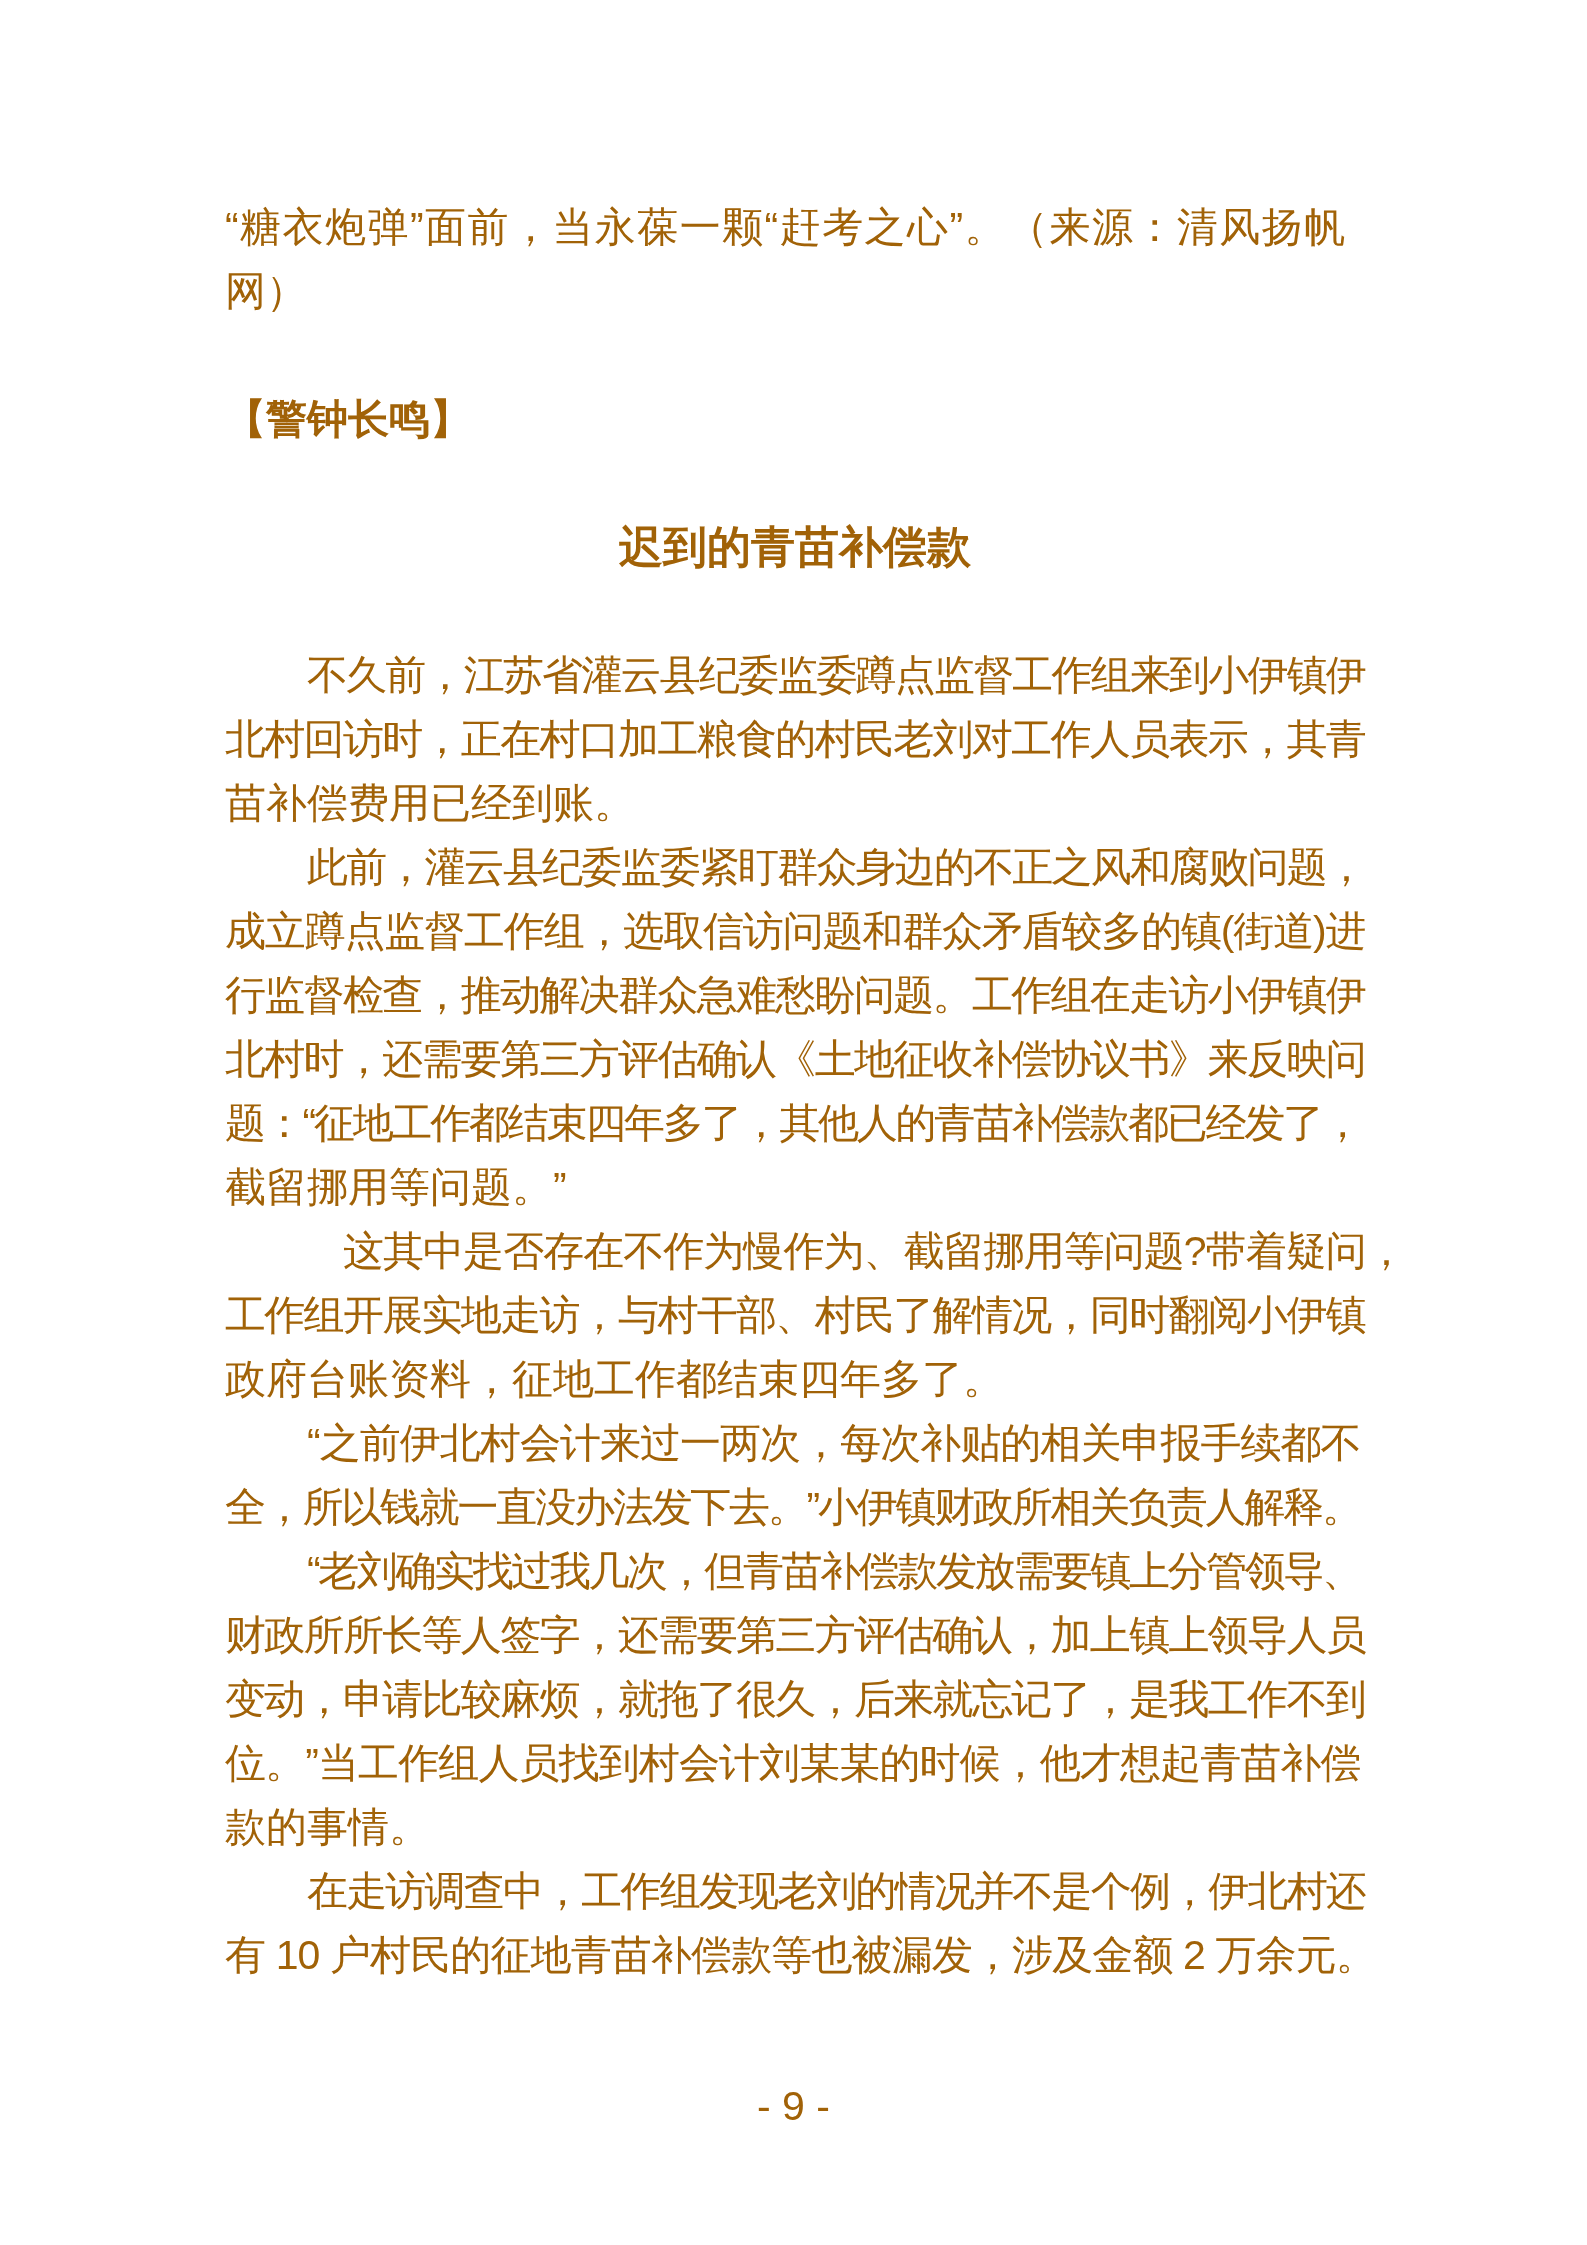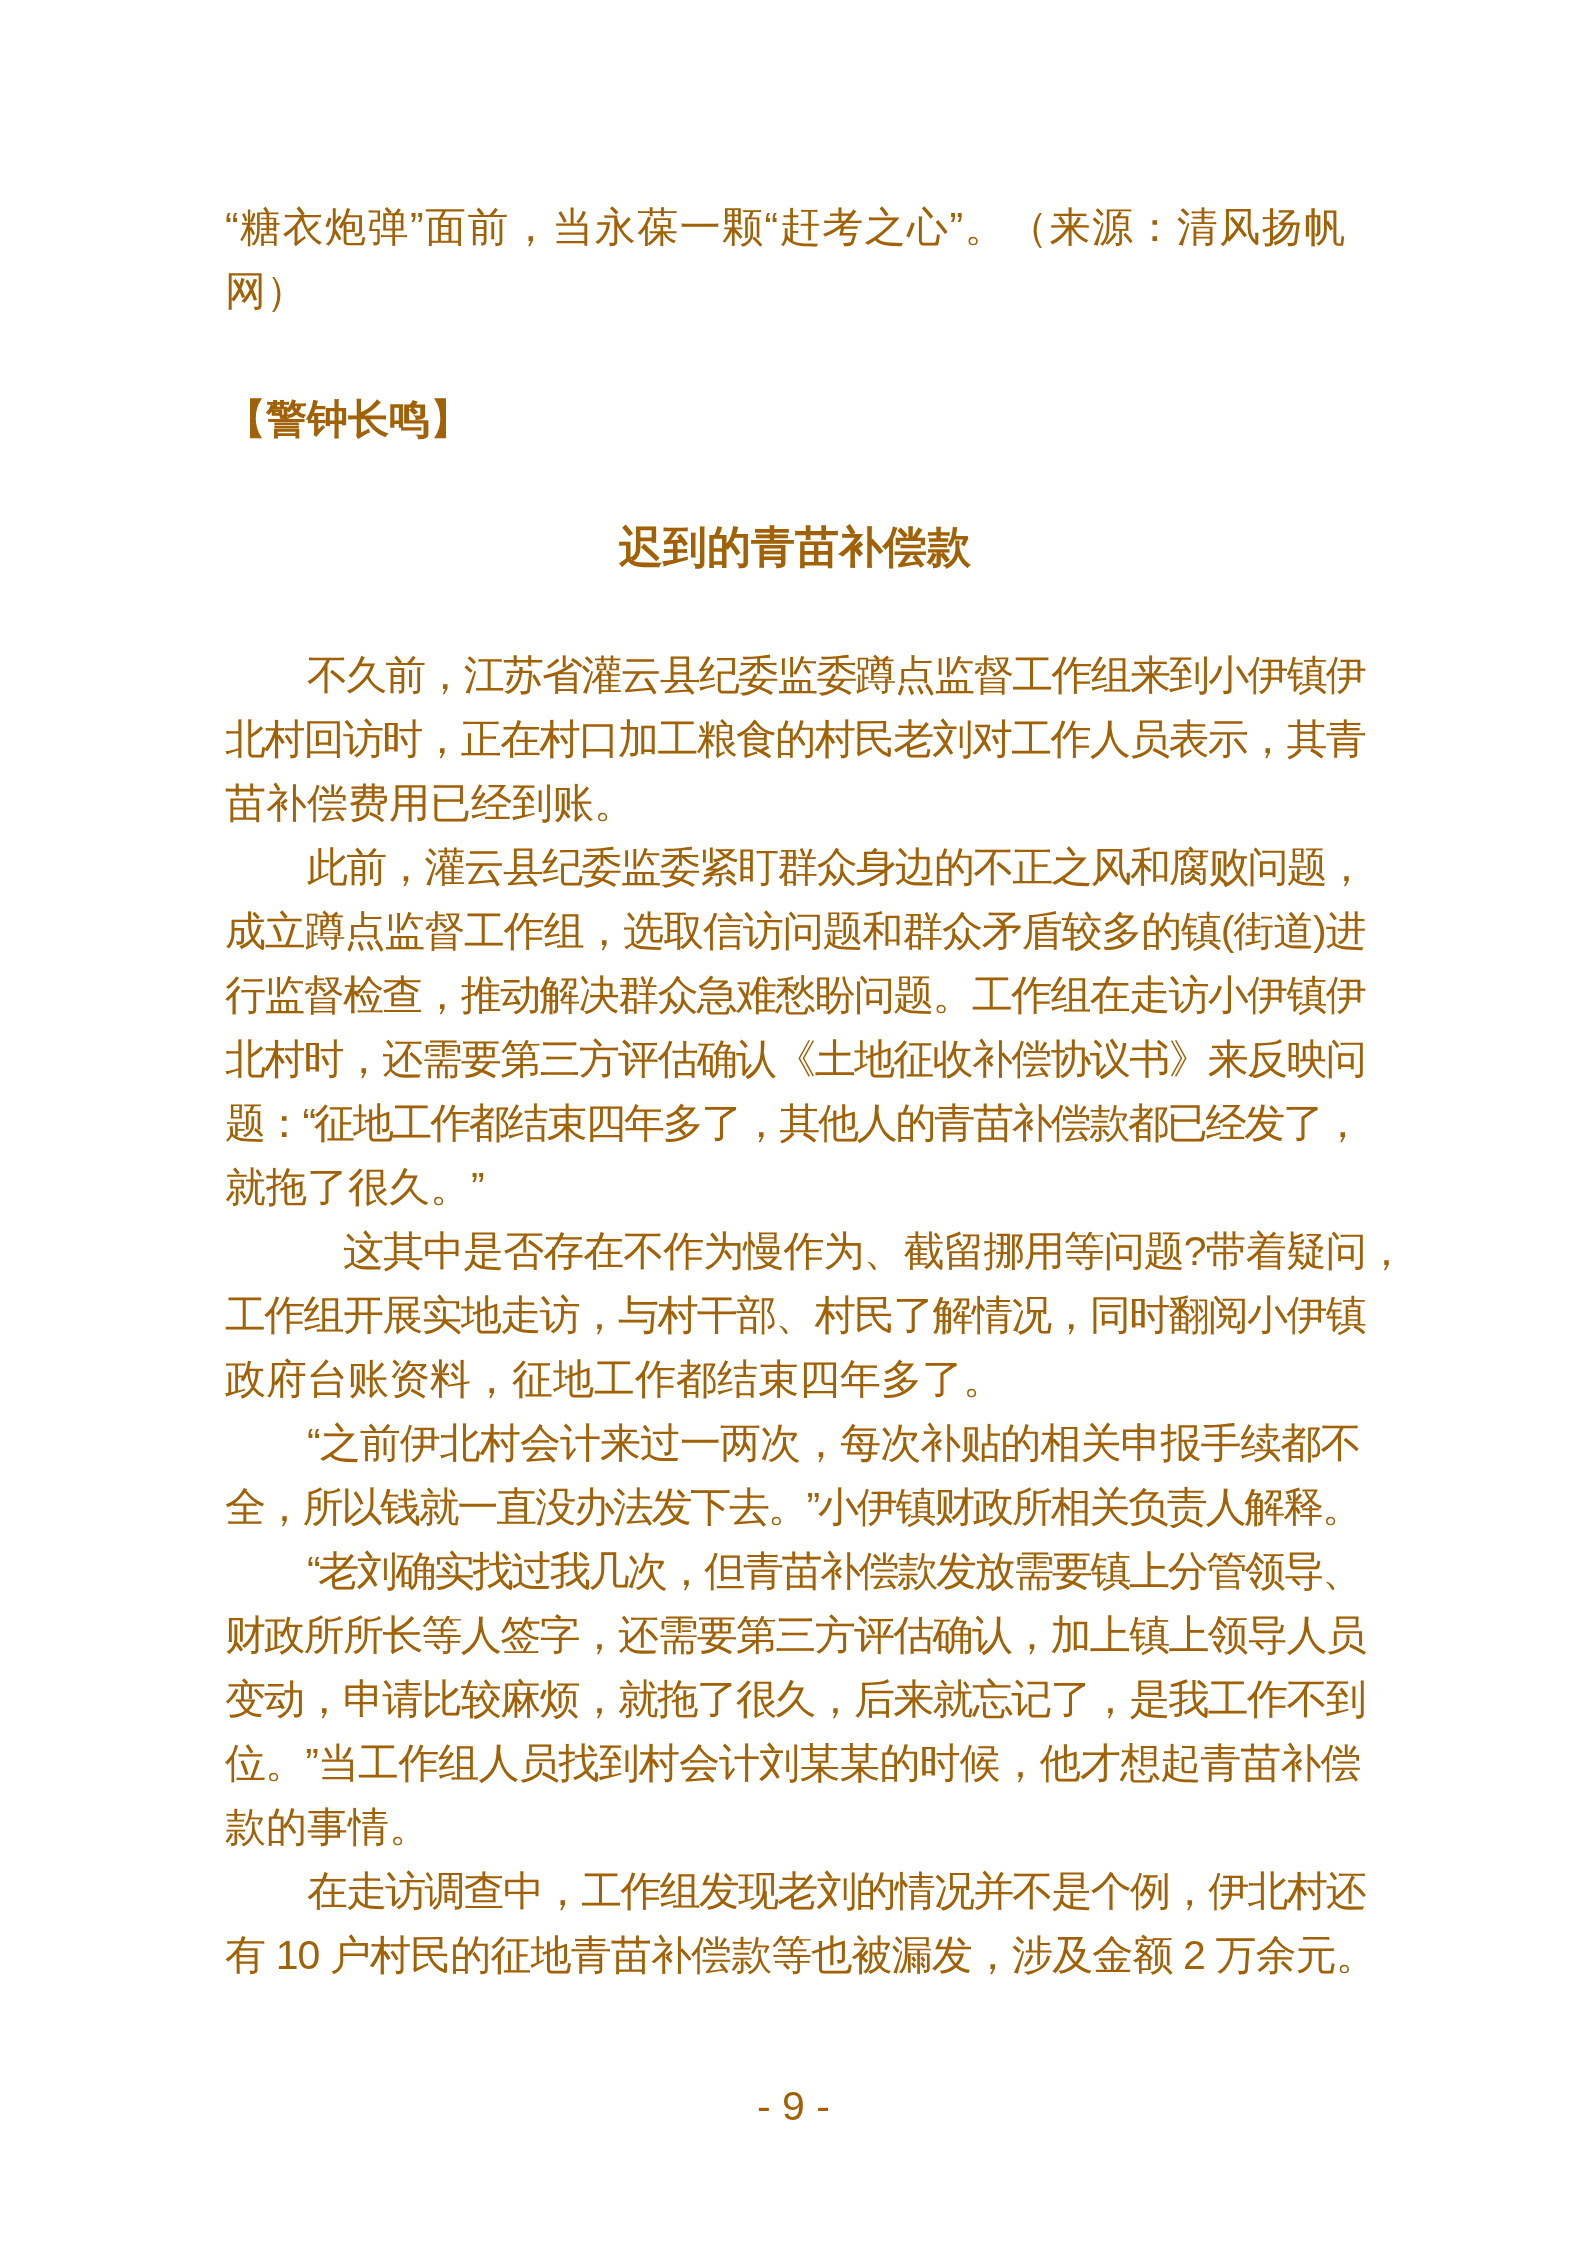--- a/index.html
+++ b/index.html
@@ -59,21 +59,21 @@
 
     <div class="line fit indent"><span class="txt" style="letter-spacing: -1.81481px;">不久前，江苏省灌云县纪委监委蹲点监督工作组来到小伊镇伊</span></div>
     <div class="line fit"><span class="txt" style="letter-spacing: -1.68966px; text-align: center;">北村回访时，正在村口加工粮食的村民老刘对工作人员表示，其青</span></div>
     <div class="line"><span class="txt">苗补偿费用已经到账。</span></div>
 
     <div class="line fit indent"><span class="txt" style="letter-spacing: -1.81481px; text-align: center;">此前，灌云县纪委监委紧盯群众身边的不正之风和腐败问题，</span></div>
     <div class="line fit"><span class="txt" style="letter-spacing: -1.16667px;">成立蹲点监督工作组，选取信访问题和群众矛盾较多的镇(街道)进</span></div>
     <div class="line fit"><span class="txt" style="letter-spacing: -1.68966px;">行监督检查，推动解决群众急难愁盼问题。工作组在走访小伊镇伊</span></div>
     <div class="line fit"><span class="txt" style="letter-spacing: -1.68966px;">北村时，还需要第三方评估确认《土地征收补偿协议书》来反映问</span></div>
     <div class="line fit"><span class="txt" style="letter-spacing: -2.23333px;">题：“征地工作都结束四年多了，其他人的青苗补偿款都已经发了，</span></div>
-    <div class="line"><span class="txt">就拖了很久。”</span></div>
+    <div class="line"><span class="txt">截留挪用等问题。”</span></div>
 
     <div class="line fit indent"><span class="txt" style="letter-spacing: -0.962963px; margin-left: 36px;">这其中是否存在不作为慢作为、截留挪用等问题?带着疑问，</span></div>
     <div class="line fit"><span class="txt" style="letter-spacing: -1.68966px;">工作组开展实地走访，与村干部、村民了解情况，同时翻阅小伊镇</span></div>
     <div class="line"><span class="txt">政府台账资料，征地工作都结束四年多了。</span></div>
 
     <div class="line fit indent"><span class="txt" style="letter-spacing: -0.962963px;">“之前伊北村会计来过一两次，每次补贴的相关申报手续都不</span></div>
     <div class="line fit"><span class="txt" style="letter-spacing: -2.23333px;">全，所以钱就一直没办法发下去。”小伊镇财政所相关负责人解释。</span></div>
 
     <div class="line fit indent"><span class="txt" style="letter-spacing: -2.39286px;">“老刘确实找过我几次，但青苗补偿款发放需要镇上分管领导、</span></div>
     <div class="line fit"><span class="txt" style="letter-spacing: -1.68966px;">财政所所长等人签字，还需要第三方评估确认，加上镇上领导人员</span></div>

